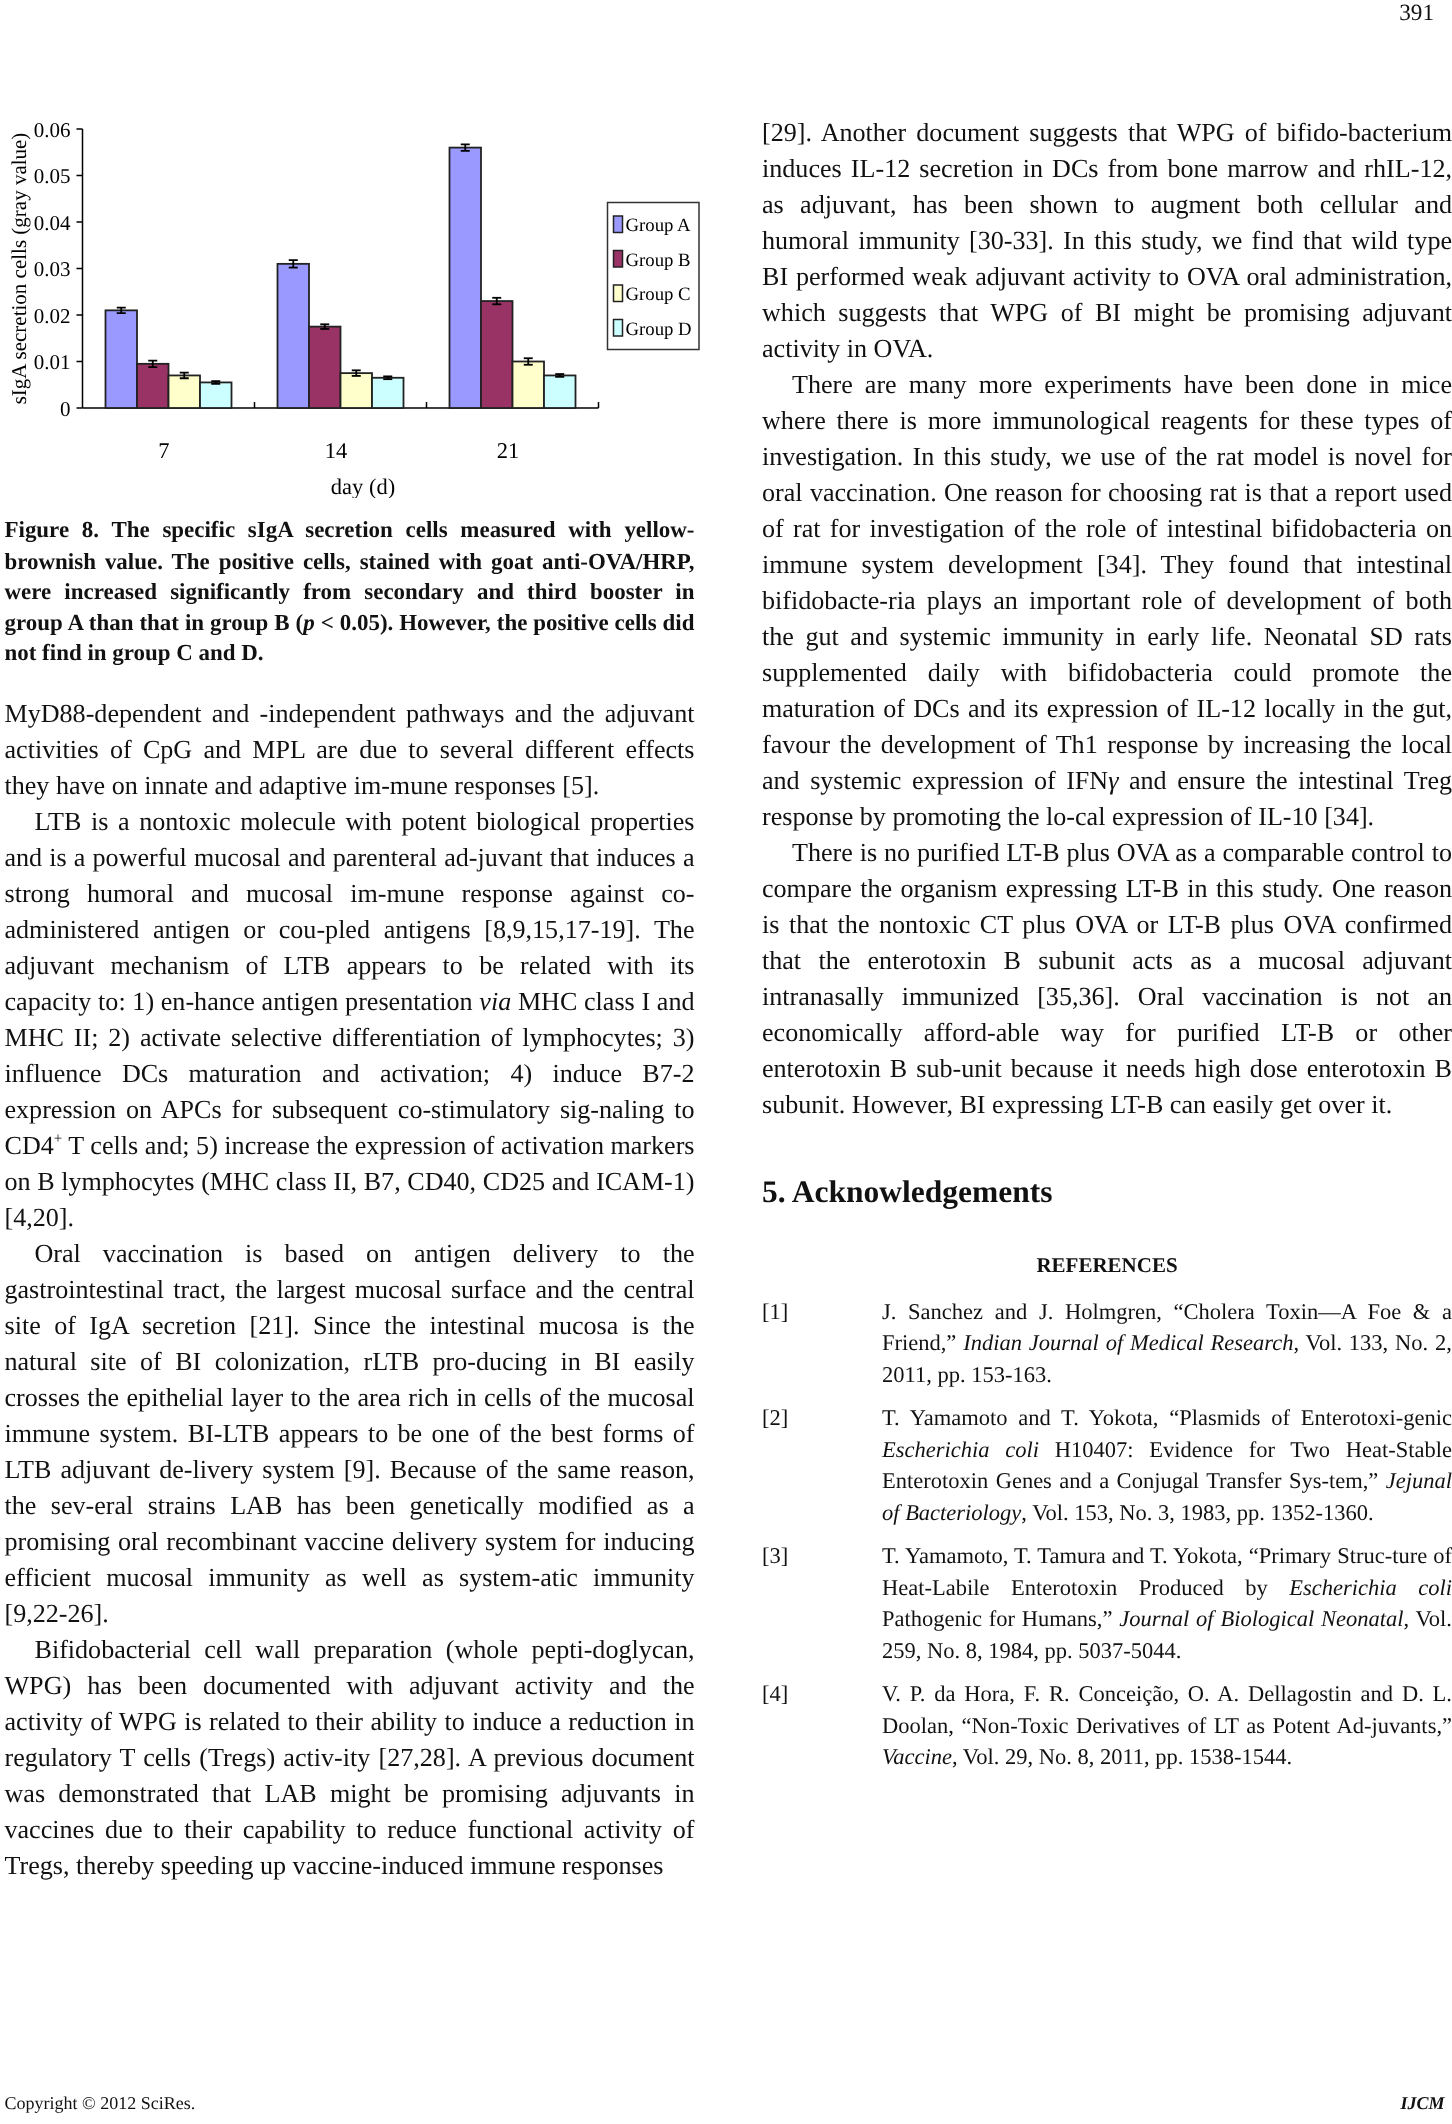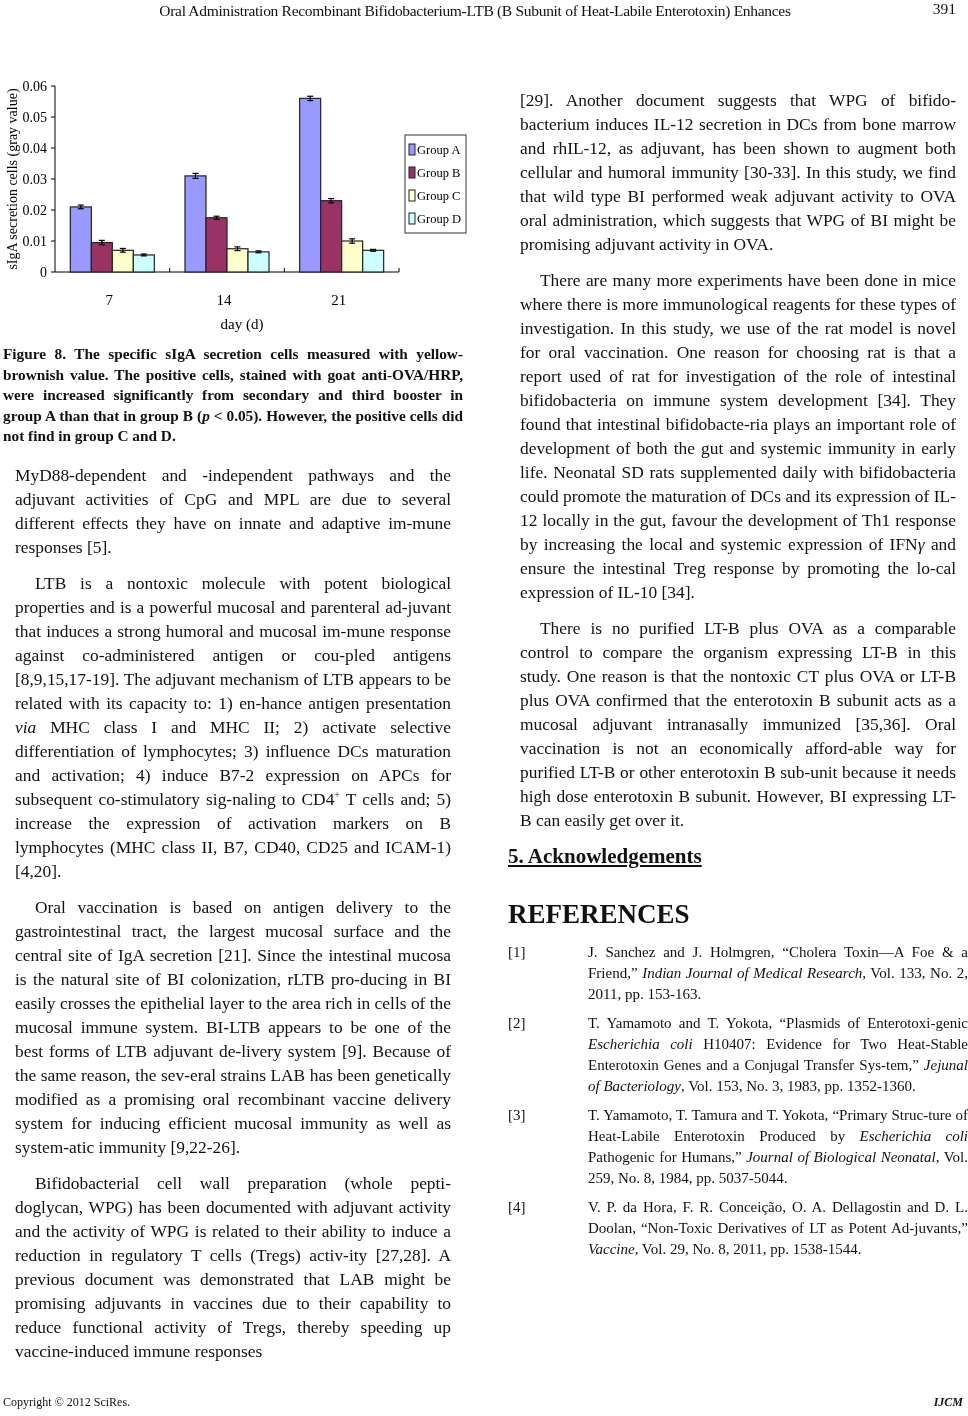--- a/index.html
+++ b/index.html
@@ -15,56 +15,55 @@
     text-align: center; font-size: 15.5px; line-height: 21px;
     letter-spacing: -0.3px;
   }
   .page-number { position: absolute; right: 12px; top: 0px; font-size: 15.5px; }
 
   .col { position: absolute; top: 70px; width: 460px; }
   .col-left { left: 3px; }
   .col-right { left: 508px; top: 76px; }
 
   p.body {
-    margin: 12px; font-size: 17.4px; line-height: 24px; text-align: justify;
+    margin: 0; font-size: 17.4px; line-height: 24px; text-align: justify;
     hyphens: manual;
   }
   p.indent { text-indent: 20px; }
   sup { font-size: 10px; line-height: 0; }
 
   
   .figure { position: relative; width: 465px; height: 262px; }
   #chart { position: absolute; left: 0; top: 0; }
   .caption {
     margin: 12px 0 16px 0; font-weight: bold; font-size: 15.3px; line-height: 20.5px;
     text-align: justify;
   }
   .caption i { font-style: italic; }
 
   h2.section {
-    margin: 8px 0 12px 0; font-size: 21px; font-weight: bold; text-decoration: underline;
+    margin: 34px 0 12px 0; font-size: 21px; font-weight: bold;
   }
   h2.refs {
-    margin: 30px 0 12px 0; font-size: 27px; font-weight: bold; text-align: left;
+    margin: 30px 0 12px 0; font-size: 14px; font-weight: bold; text-align: center;
   }
   .ref { display: flex; font-size: 15px; line-height: 21px; margin-bottom: 8px; }
   .ref-num { width: 40px; flex: none; }
   .ref-text { flex: 1; text-align: justify; margin-left: 40px; }
 
   .footer {
     position: absolute; top: 1395px; left: 3px; width: 960px; font-size: 12px;
   }
   .footer-right { position: absolute; right: 0; top: 0; font-weight: bold; font-style: italic; }
 </style>
 </head>
 <body>
 
 <div class="header">
   <div class="header-title">
-    <div>Oral Administration Recombinant Bifidobacterium-LTB (B Subunit of Heat-Labile Enterotoxin) Enhances</div>
   </div>
   <div class="page-number">391</div>
 </div>
 
 <div class="col col-left">
   <div class="figure">
     <svg id="chart" width="465" height="262">
         <line x1="52" y1="16" x2="52" y2="202" stroke="#000" stroke-width="1"></line>
         <line x1="52" y1="202" x2="396" y2="202" stroke="#000" stroke-width="1"></line>
         <line x1="48" y1="202" x2="52" y2="202" stroke="#000"></line>

